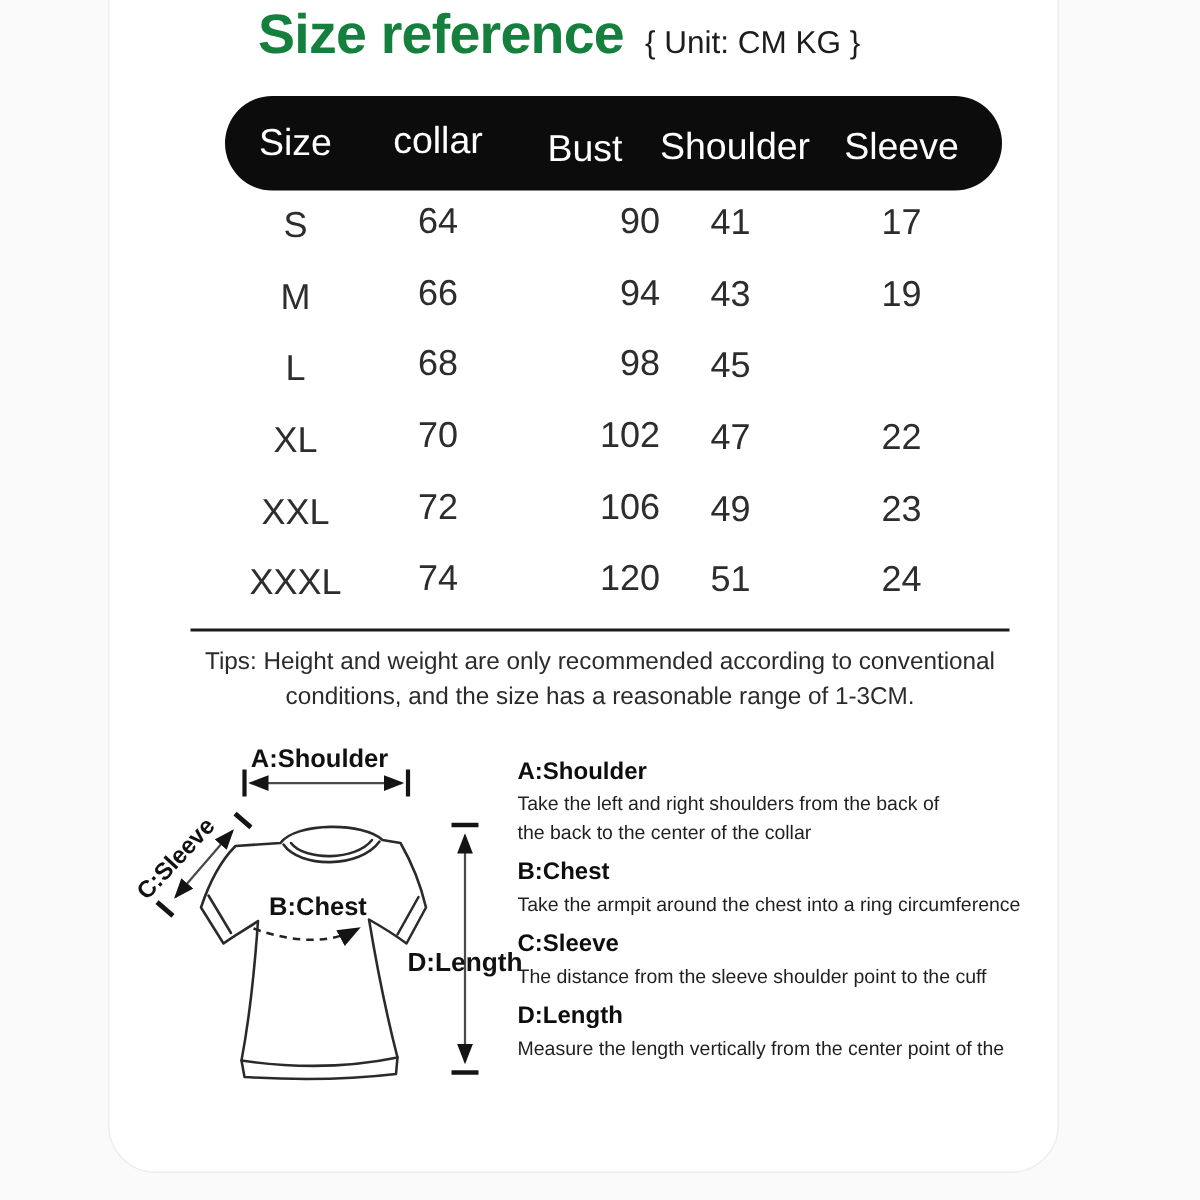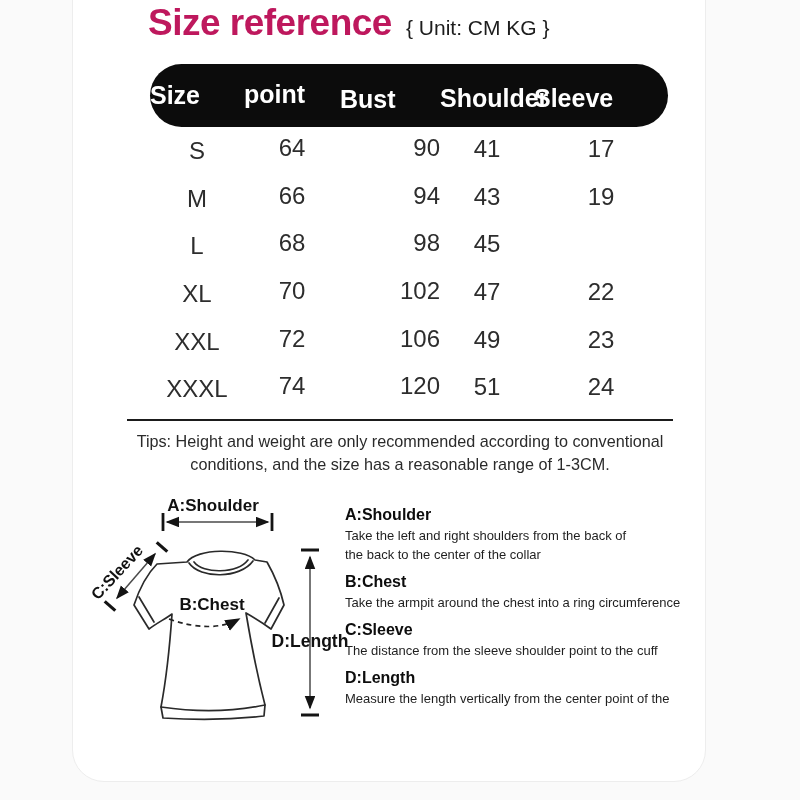--- a/index.html
+++ b/index.html
@@ -2,27 +2,27 @@
 <html><head>
 <meta charset="utf-8">
 <style>
   html,body{margin:0;padding:0;background:#fafafa;}
   .stage{position:relative;width:800px;height:800px;overflow:hidden;
          font-family:"Liberation Sans",sans-serif;color:#222;}
   .card{position:absolute;left:72px;top:-40px;width:632px;height:820px;
         background:#ffffff;border:1px solid #ededed;border-radius:32px;}
   
   .title-row{position:absolute;left:148px;top:2px;display:flex;align-items:baseline;gap:14px;}
-  .title{font-size:37px;font-weight:700;color:#be185d;letter-spacing:-0.5px;}
+  .title{font-size:37px;font-weight:700;color:#15803d;letter-spacing:-0.5px;margin-left:24px;}
   .unit{font-size:21px;font-weight:400;color:#1d1d1d;}
   
   .thead{position:absolute;left:150px;top:64px;width:518px;height:63px;
          background:#0c0c0c;border-radius:31.5px;display:grid;
          grid-template-columns:94px 96px 100px 94px 134px;align-items:center;}
-  .thead .hc{color:#fff;font-size:25px;font-weight:700;}
+  .thead .hc{color:#fff;font-size:25px;text-align:center;font-weight:400;}
   .thead .hc:nth-child(2){transform:translateY(-1px);}
   .thead .hc:nth-child(3){transform:translateY(4px);}
   .thead .hc:nth-child(4){transform:translateY(3px);}
   .thead .hc:nth-child(5){transform:translateY(3px);}
   .tbody{position:absolute;left:150px;top:127px;width:518px;}
   .trow{height:47.7px;display:grid;grid-template-columns:94px 96px 100px 94px 134px;
         align-items:center;}
   .trow .cell{font-size:24px;color:#2d2d2d;text-align:center;}
   .trow .cell:nth-child(2){transform:translateY(-3px);}
   .trow .cell:nth-child(3){transform:translateY(-3px);text-align:right;}
@@ -46,21 +46,21 @@
 <div class="stage">
   <div class="card"></div>
 
   <div class="title-row">
     <span class="title">Size reference</span>
     <span class="unit">{ Unit: CM KG }</span>
   </div>
 
   <div class="thead">
     <span class="hc">Size</span>
-    <span class="hc">point</span>
+    <span class="hc">collar</span>
     <span class="hc">Bust</span>
     <span class="hc">Shoulder</span>
     <span class="hc">Sleeve</span>
   </div>
 
   <div class="tbody">
     <div class="trow">
       <span class="cell">S</span>
       <span class="cell">64</span>
       <span class="cell">90</span>

